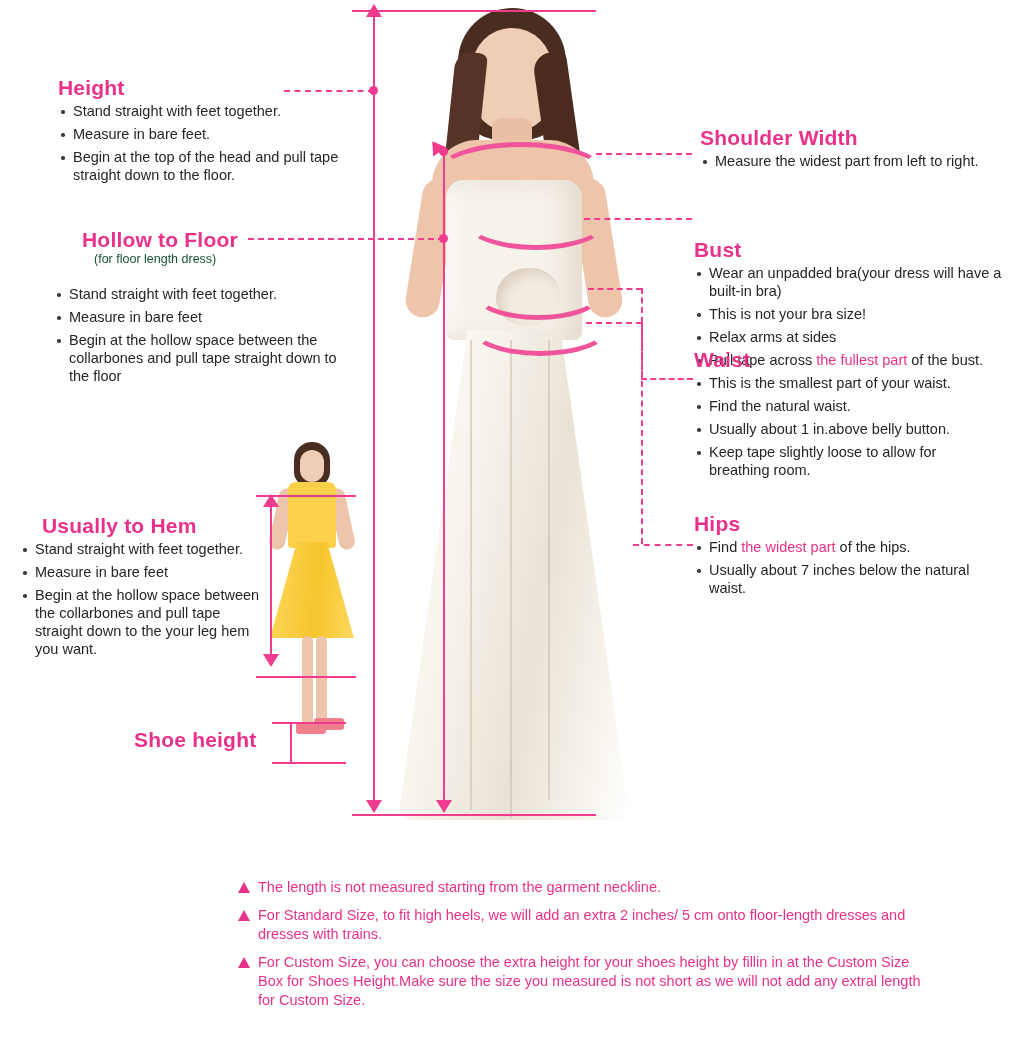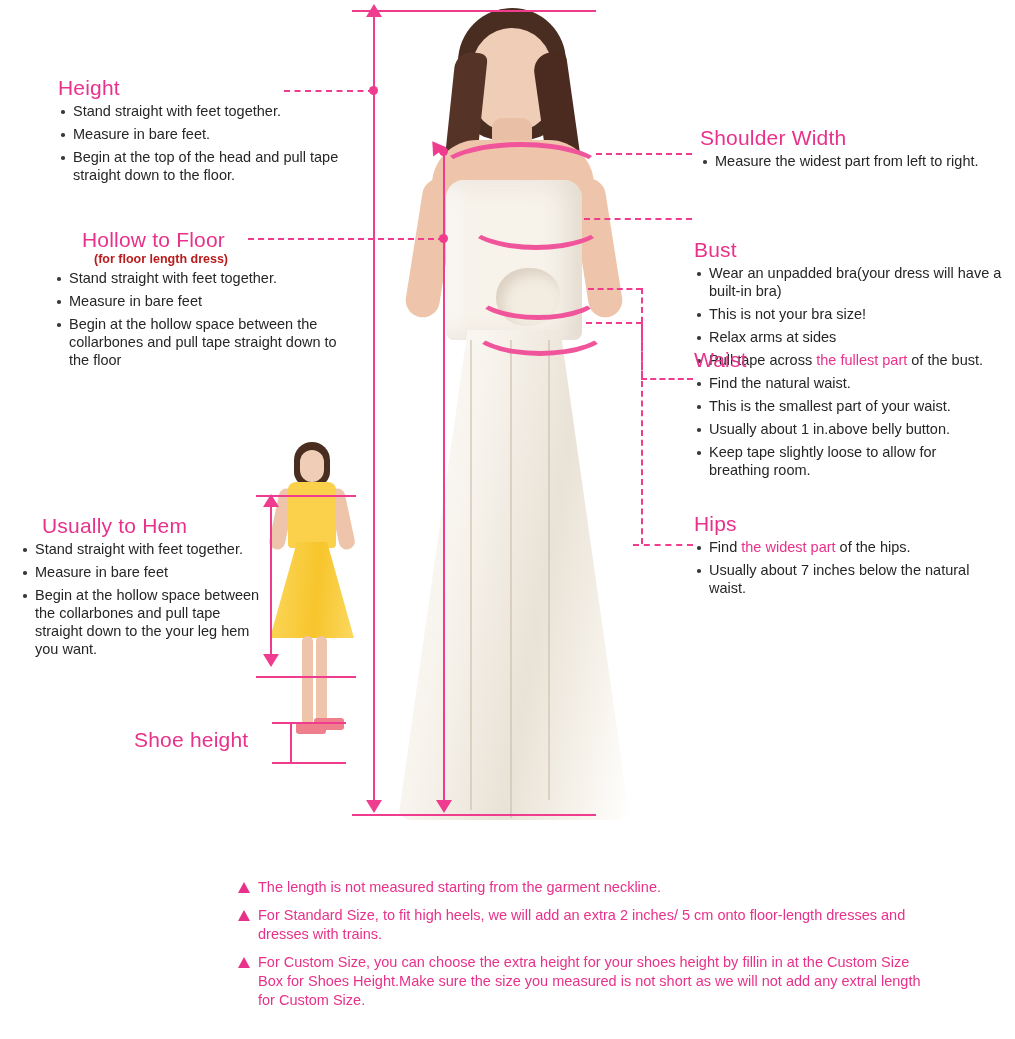--- a/index.html
+++ b/index.html
@@ -17,31 +17,31 @@
     background: #ffffff;
     overflow: hidden;
   }
 
   
   .block {
     position: absolute;
   }
   .heading {
     color: #e8318a;
-    font-weight: normal;
+    font-weight: bold;
     font-size: 21px;
     letter-spacing: .2px;
     margin: 0 0 2px 0;
     white-space: nowrap;
   }
   .subheading {
-    color: #b91c1c;
-    font-weight: bold;
+    color: #14532d;
+    font-weight: normal;
     font-size: 12.5px;
-    margin: -2px 0 3px 0;
+    margin: -2px 0 19px 0;
     white-space: nowrap;
   }
   ul.bullets {
     list-style: none;
     margin: 0;
     padding: 0;
   }
   ul.bullets > li {
     position: relative;
     color: #262626;
@@ -419,22 +419,22 @@
       <li>Wear an unpadded bra(your dress will have a built-in bra)</li>
       <li>This is not your bra size!</li>
       <li>Relax arms at sides</li>
       <li><span>Pull tape across </span><span class="pink-text">the fullest part</span><span> of the bust.</span></li>
     </ul>
   </div>
 
   <div class="block" style="left:694px;top:348px;width:306px;">
     <div class="heading">Waist</div>
     <ul class="bullets">
+      <li>This is the smallest part of your waist.</li>
       <li>Find the natural waist.</li>
-      <li>This is the smallest part of your waist.</li>
       <li>Usually about 1 in.above belly button.</li>
       <li>Keep tape slightly loose to allow for breathing room.</li>
     </ul>
   </div>
 
   <div class="block" style="left:694px;top:512px;width:312px;">
     <div class="heading">Hips</div>
     <ul class="bullets">
       <li><span>Find </span><span class="pink-text">the widest part</span><span> of the hips.</span></li>
       <li>Usually about 7 inches below the natural waist.</li>

